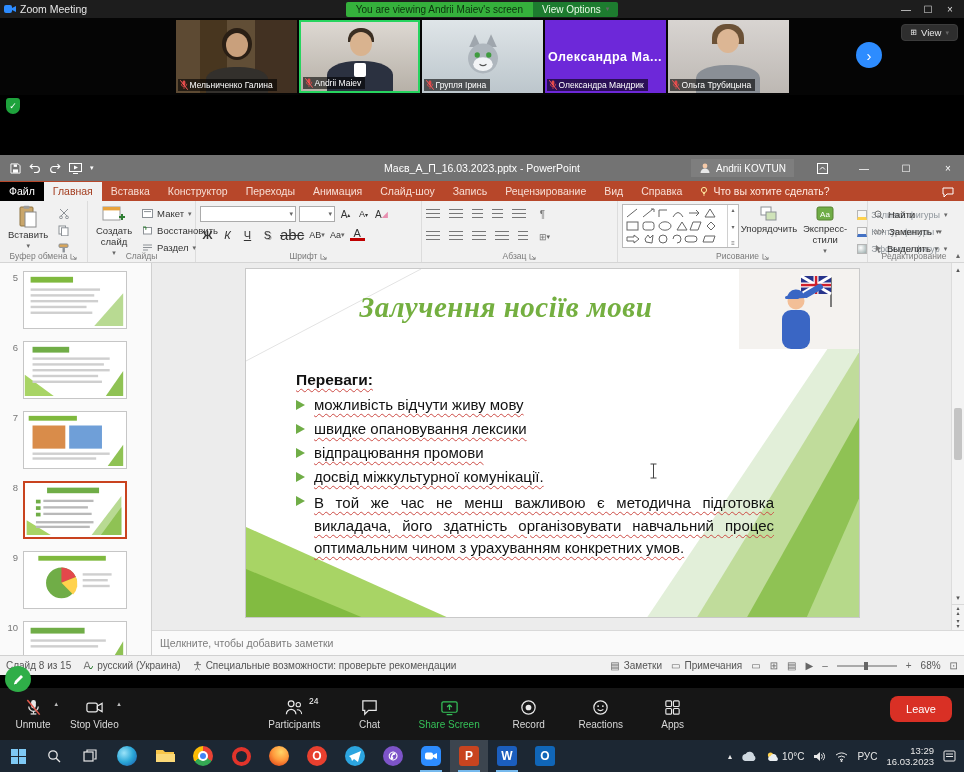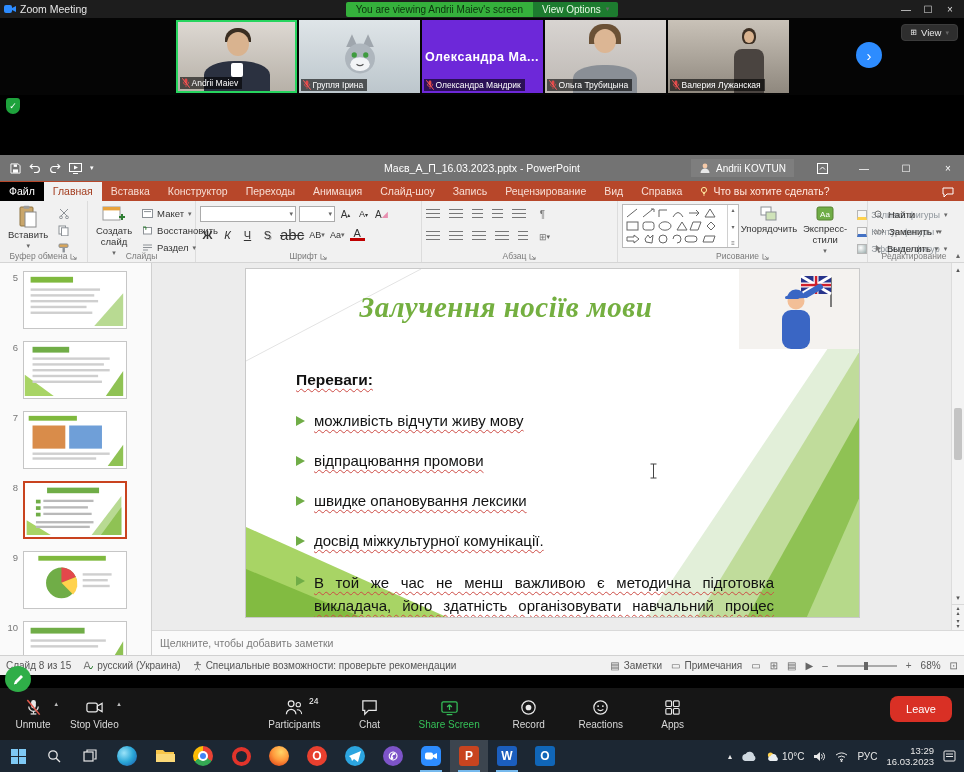--- a/index.html
+++ b/index.html
@@ -67,21 +67,21 @@
 .thumb-item{display:flex;gap:5px;margin:0 6px 12px 4px;align-items:flex-start}
 .tnum{width:14px;text-align:right;font-size:9.5px;color:#777;padding-top:1px}
 .tbox{width:104px;height:58px;background:#fff;border:1px solid #c6c6c6;cursor:pointer}
 .tbox.sel{border:2px solid #c9431f}
 #canvas{flex:1;position:relative;background:#ececec;height:367px}
 #slide{position:absolute;left:93px;top:5px;width:615px;height:350px;background:#fff;border:1px solid #c9c9c9;overflow:hidden}
 #slide-title{position:absolute;left:40px;top:22px;width:440px;text-align:center;font-family:"Liberation Serif",serif;font-style:italic;font-weight:bold;font-size:29px;color:#74af40;letter-spacing:.5px}
 #slide-content{position:absolute;left:50px;top:102px;width:478px;font-size:15px;color:#121212}
 .sq{text-decoration-line:underline;text-decoration-style:wavy;text-decoration-color:#cd4b45;text-decoration-thickness:1px;text-underline-offset:3px}
 .sl-head{font-weight:bold;font-size:15.5px;margin-bottom:4px}
-.bul{display:flex;gap:9px;margin-top:23px;align-items:flex-start}
+.bul{display:flex;gap:9px;margin-top:7px;align-items:flex-start}
 .tri{width:0;height:0;border-left:9px solid #70ad47;border-top:5.5px solid transparent;border-bottom:5.5px solid transparent;margin-top:4px;flex:0 0 auto}
 .para{text-align:justify;line-height:1.5}
 #cursor{position:absolute;left:403px;top:194px}
 .vscroll{position:absolute;right:0;top:0;bottom:0;width:13px;background:#f3f3f3;border-left:1px solid #dcdcdc;display:flex;flex-direction:column;align-items:center;font-size:7px;color:#555}
 .vtrack{flex:1;width:100%;position:relative}
 .vthumb{position:absolute;left:2px;right:2px;top:42%;height:52px;background:#c4c4c4;border-radius:2px}
 .vbtn{height:13px;display:flex;align-items:center;justify-content:center;width:100%;cursor:pointer}
 #notesbar{height:25px;background:#fafafa;border-top:1px solid #d9d9d9;display:flex;align-items:center;color:#7c7c7c;font-size:10.5px;padding-left:8px}
 #statusbar{height:20px;background:#f1f1f1;border-top:1px solid #d1d1d1;display:flex;align-items:center;font-size:10px;color:#555;padding:0 6px;gap:12px}
 #statusbar .right{margin-left:auto;display:flex;align-items:center;gap:9px}
@@ -132,20 +132,34 @@
         </div>
     </div>
     <div class="zt-win">
       <span>—</span>
       <span>☐</span>
       <span>×</span>
     </div>
   </div>
 
   <div id="vstrip">
+    <div class="vt" style="background:linear-gradient(90deg,#5d4a33 0 20%,#48361f 20% 42%,#614e36 42% 65%,#423122 65% 100%)">
+      <div class="head" style="left:46px;top:8px;width:30px;height:32px;background:#2a1f15"></div>
+      <div class="head" style="left:50px;top:13px;width:22px;height:24px;background:#c9a07c"></div>
+      <div class="torso" style="left:30px;bottom:0;width:62px;height:26px;background:#33302c"></div>
+      <div class="vlabel">
+        <svg width="8" height="10" viewBox="0 0 8 10">
+            <rect x="2.6" y="0.5" width="2.8" height="5" rx="1.4" fill="#e04848"></rect>
+            <path d="M1.2 3.8a2.8 2.8 0 0 0 5.6 0" stroke="#e04848" fill="none" stroke-width=".8"></path>
+            <line x1="4" y1="7" x2="4" y2="9" stroke="#e04848" stroke-width=".8"></line>
+            <line x1="0.3" y1="0.3" x2="7.7" y2="9.7" stroke="#ff5a5a" stroke-width="1"></line>
+          </svg>
+        <span>Мельниченко Галина</span>
+      </div>
+    </div>
     <div class="vt active" style="background:linear-gradient(#ddd8d2,#b7b1a8)">
       <div class="head" style="left:47px;top:6px;width:26px;height:14px;background:#3a2e22;border-radius:12px 12px 0 0"></div>
       <div class="head" style="left:49px;top:10px;width:22px;height:24px;background:#d9b38f"></div>
       <div class="torso" style="left:26px;bottom:0;width:66px;height:30px;background:#2b3140"></div>
       <div class="torso" style="left:53px;bottom:14px;width:12px;height:14px;background:#fff;border-radius:2px"></div>
       <div class="vlabel">
         <svg width="8" height="10" viewBox="0 0 8 10">
             <rect x="2.6" y="0.5" width="2.8" height="5" rx="1.4" fill="#e04848"></rect>
             <path d="M1.2 3.8a2.8 2.8 0 0 0 5.6 0" stroke="#e04848" fill="none" stroke-width=".8"></path>
             <line x1="4" y1="7" x2="4" y2="9" stroke="#e04848" stroke-width=".8"></line>
@@ -191,34 +205,20 @@
       <div class="head" style="left:49px;top:9px;width:22px;height:24px;background:#dcb694"></div>
       <div class="torso" style="left:28px;bottom:0;width:64px;height:28px;background:#8a8f96"></div>
       <div class="vlabel">
         <svg width="8" height="10" viewBox="0 0 8 10">
             <rect x="2.6" y="0.5" width="2.8" height="5" rx="1.4" fill="#e04848"></rect>
             <path d="M1.2 3.8a2.8 2.8 0 0 0 5.6 0" stroke="#e04848" fill="none" stroke-width=".8"></path>
             <line x1="4" y1="7" x2="4" y2="9" stroke="#e04848" stroke-width=".8"></line>
             <line x1="0.3" y1="0.3" x2="7.7" y2="9.7" stroke="#ff5a5a" stroke-width="1"></line>
           </svg>
         <span>Ольга Трубицына</span>
-      </div>
-    </div>
-    <div class="vt" style="background:linear-gradient(#c9c2b8,#8f887e)">
-      <div class="head" style="left:74px;top:8px;width:14px;height:16px;background:#3c2f23;border-radius:50% 50% 40% 40%"></div>
-      <div class="head" style="left:76px;top:11px;width:10px;height:12px;background:#d9b38f"></div>
-      <div class="torso" style="left:66px;bottom:0;width:30px;height:44px;background:#4a4440;border-radius:8px 8px 0 0"></div>
-      <div class="vlabel">
-        <svg width="8" height="10" viewBox="0 0 8 10">
-            <rect x="2.6" y="0.5" width="2.8" height="5" rx="1.4" fill="#e04848"></rect>
-            <path d="M1.2 3.8a2.8 2.8 0 0 0 5.6 0" stroke="#e04848" fill="none" stroke-width=".8"></path>
-            <line x1="4" y1="7" x2="4" y2="9" stroke="#e04848" stroke-width=".8"></line>
-            <line x1="0.3" y1="0.3" x2="7.7" y2="9.7" stroke="#ff5a5a" stroke-width="1"></line>
-          </svg>
-        <span>Валерия Лужанская</span>
       </div>
     </div>
   </div>
   <div id="next-arrow">›</div>
   <div id="view-btn">
     <span style="font-size:8px">⊞</span>
     <span>View</span>
       <span class="car">▾</span>
   </div>
   <div id="shield">✓</div>
@@ -692,25 +692,25 @@
             </svg>
             <div id="slide-title">Залучення носіїв мови</div>
             <div id="slide-content">
               <div class="sl-head"><span class="sq">Переваги:</span></div>
               <div class="bul">
                   <span class="tri"></span>
                   <span class="sq">можливість відчути живу мову</span>
                 </div>
               <div class="bul">
                   <span class="tri"></span>
-                  <span class="sq">відпрацювання промови</span>
+                  <span class="sq">швидке опановування лексики</span>
                 </div>
               <div class="bul">
                   <span class="tri"></span>
-                  <span class="sq">швидке опановування лексики</span>
+                  <span class="sq">відпрацювання промови</span>
                 </div>
               <div class="bul">
                   <span class="tri"></span>
                   <span class="sq">досвід міжкультурної комунікації.</span>
                 </div>
               <div class="bul para">
                   <span class="tri"></span>
                   <span class="sq">В той же час не менш важливою є методична підготовка викладача, його здатність організовувати навчальний процес оптимальним чином з урахуванням конкретних умов.</span>
                 </div>
             </div>

